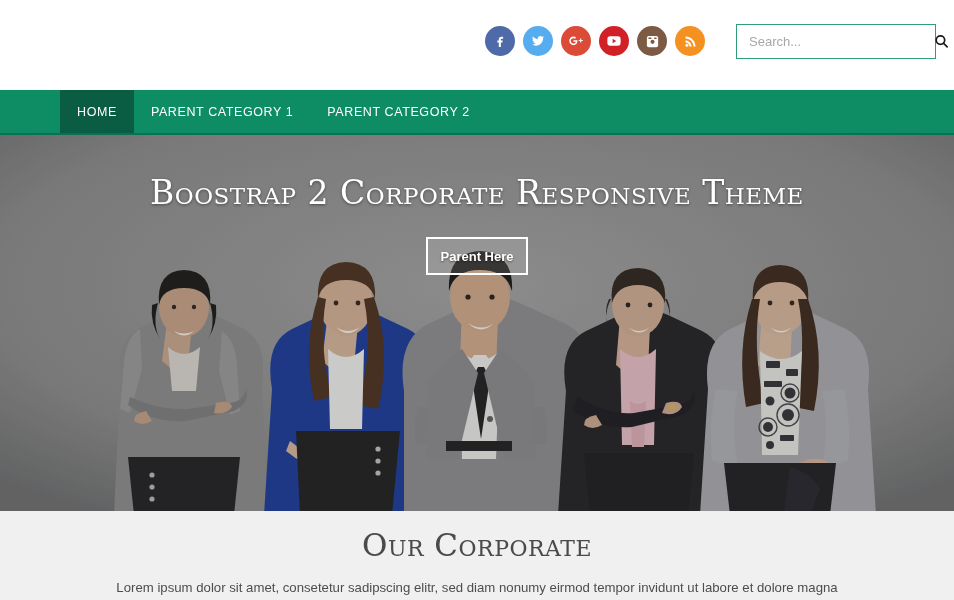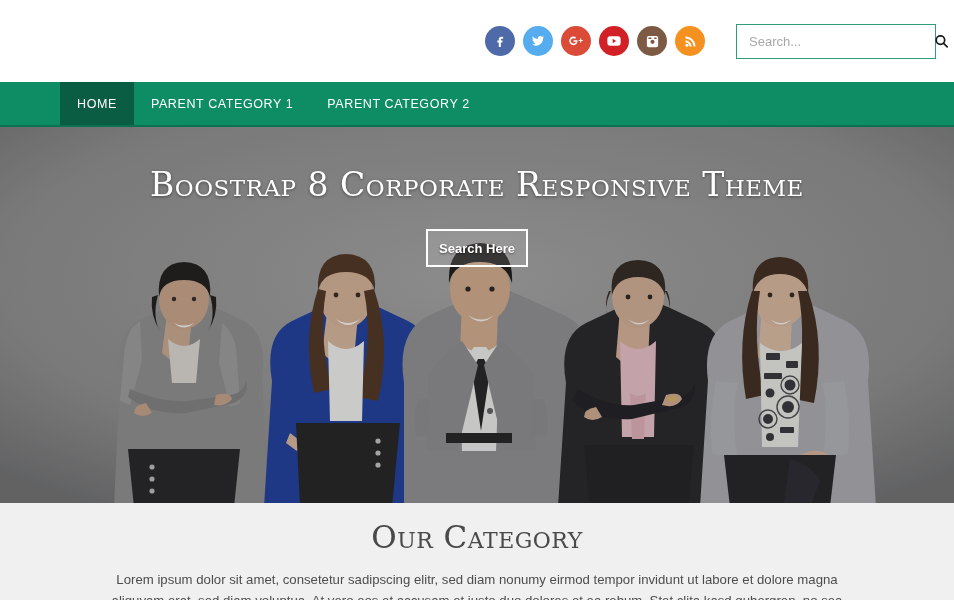--- a/index.html
+++ b/index.html
@@ -105,20 +105,21 @@
 
   
   .nav {
     position: relative;
     height: 45px;
     background: #0e8c64;
     display: flex;
     align-items: stretch;
     padding-left: 60px;
     border-bottom: 2px solid #0a7252;
+    margin-top: 8px;
   }
   .nav-item {
     display: flex;
     align-items: center;
     padding: 0 17px;
     color: #ffffff;
     font-size: 12.5px;
     letter-spacing: 0.6px;
     font-family: "Liberation Sans", sans-serif;
     text-transform: uppercase;
@@ -441,23 +442,23 @@
         <path d="M818 336 q10 2 14 10 l-12 6 q-10 -6 -8 -14z" fill="#c9a58d"></path>
 
         <path d="M724 328 h112 l-6 52 h-100 z" fill="#1c1b1f"></path>
         <path d="M790 332 q22 6 30 22 l-10 26 -26 -4z" fill="#23222a"></path>
       </g>
     </svg>
 
     <div class="hero-overlay"></div>
 
     <div class="hero-content">
-      <div class="hero-title">Boostrap 8 Corporate Responsive Theme</div>
-      <button class="hero-btn">Search Here</button>
+      <div class="hero-title">Boostrap 2 Corporate Responsive Theme</div>
+      <button class="hero-btn">Parent Here</button>
     </div>
   </div>
 
   <div class="services">
-    <div class="services-title">Our Category</div>
+    <div class="services-title">Our Corporate</div>
     <div class="services-text">Lorem ipsum dolor sit amet, consetetur sadipscing elitr, sed diam nonumy eirmod tempor invidunt ut labore et dolore magna aliquyam erat, sed diam voluptua. At vero eos et accusam et justo duo dolores et ea rebum. Stet clita kasd gubergren, no sea takimata sanctus est</div>
   </div>
 
 </div>
 
 </body></html>

